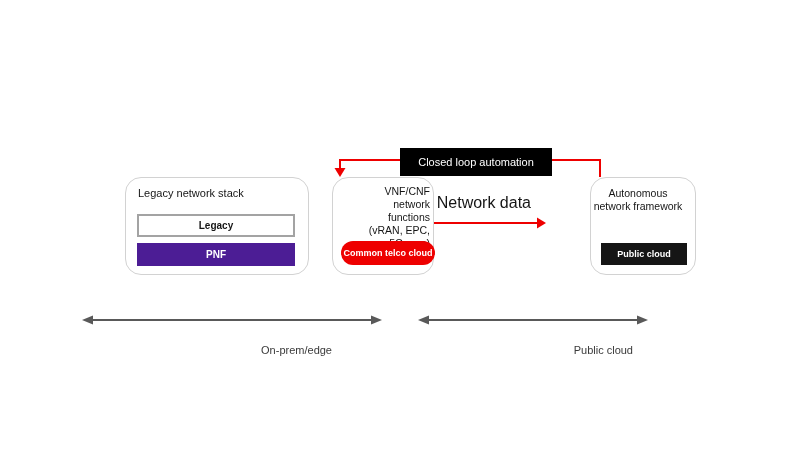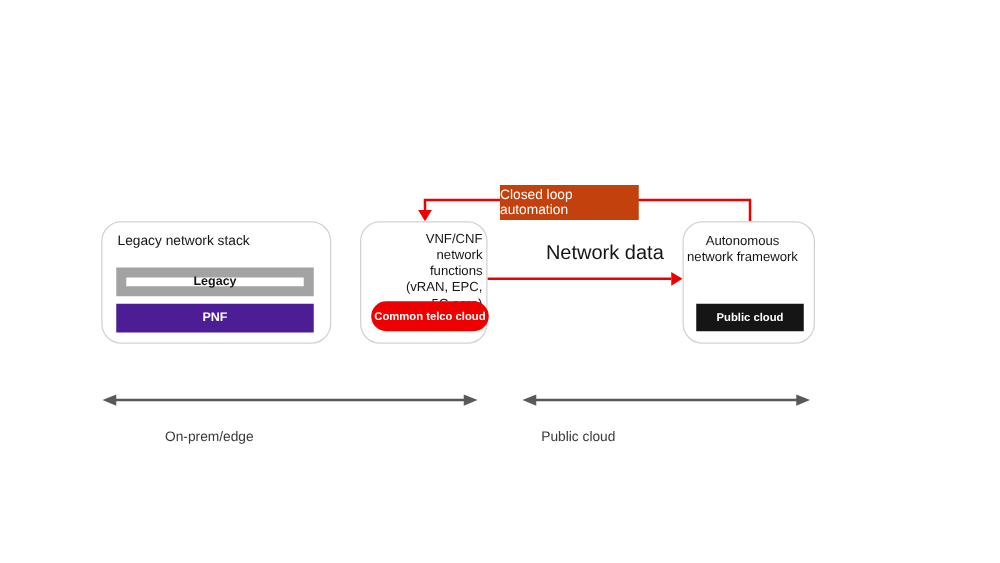--- a/index.html
+++ b/index.html
@@ -21,41 +21,42 @@
     width: 800px; height: 450px;
     pointer-events: none;
   }
   .node-box {
     position: absolute;
     background: #ffffff;
     border: 1px solid #d2d2d2;
     border-radius: 16px;
     box-sizing: border-box;
     color: #151515;
+    margin-left: 44px;
   }
   .node-box .title {
     font-size: 11px;
     line-height: 13.5px;
     color: #151515;
   }
   .left-box { left: 81px; top: 177px; width: 184px; height: 98px; }
   .left-box .title { position: absolute; left: 12px; top: 9px; text-align: left; }
   .layer {
     position: absolute;
     left: 11px;
     width: 158px;
     height: 23px;
     box-sizing: border-box;
     display: flex;
     align-items: center;
     justify-content: center;
     font-size: 10px;
     font-weight: 600;
   }
-  .layer-legacy { top: 36px; background: #ffffff; border: 8px solid #a3a3a3; color: #151515; }
+  .layer-legacy { top: 36px; background: #ffffff; border: 2px solid #a3a3a3; color: #151515; }
   .layer-pnf   { top: 65px; background: #4c1d95; color: #ffffff; }
   .mid-box { left: 288px; top: 177px; width: 102px; height: 98px; }
   .mid-box .title {
     position: absolute;
     left: 19px; right: 3px; top: 7px;
     text-align: right;
     font-size: 10.5px;
     line-height: 13px;
   }
   .badge {
@@ -74,43 +75,43 @@
   .right-box .title {
     position: absolute;
     left: 2px; right: 12px; top: 9px;
     text-align: center;
     font-size: 10.5px;
     line-height: 13px;
   }
   .closed-loop-label {
     position: absolute;
     left: 400px; top: 148px;
-    width: 111px; height: 28px;
-    background: #c2410c;
+    width: 152px; height: 28px;
+    background: #000000;
     color: #ffffff;
     display: flex;
     align-items: center;
     justify-content: center;
     font-size: 11px;
     font-weight: 500;
     z-index: 3;
   }
   .network-data-label {
     position: absolute;
     left: 405px; top: 194px;
     width: 126px;
     text-align: right;
     font-size: 16px;
     color: #151515;
   }
   .zone-label {
     position: absolute;
     font-size: 11px;
     color: #3a3a3a;
-    text-align: left;
+    text-align: right;
   }
   .zone-left  { left: 132px; top: 344px; width: 200px; }
   .zone-right { left: 433px; top: 344px; width: 200px; }
 </style>
 </head>
 <body>
 
 <div class="canvas">
 
   <svg class="svg-overlay" viewBox="0 0 800 450" xmlns="http://www.w3.org/2000/svg">

